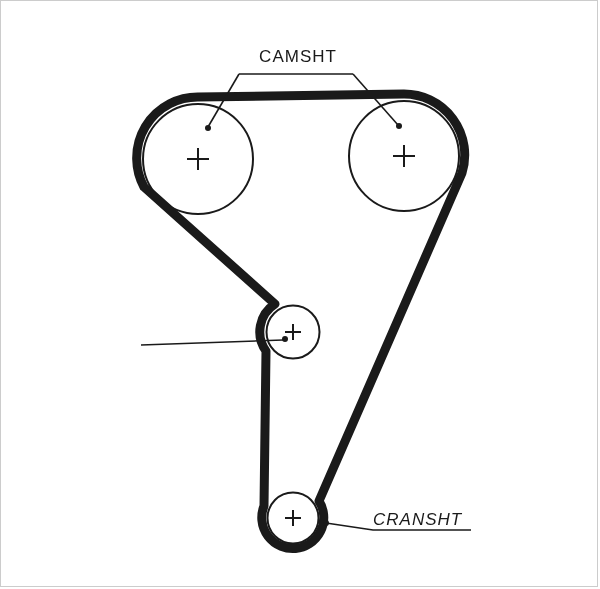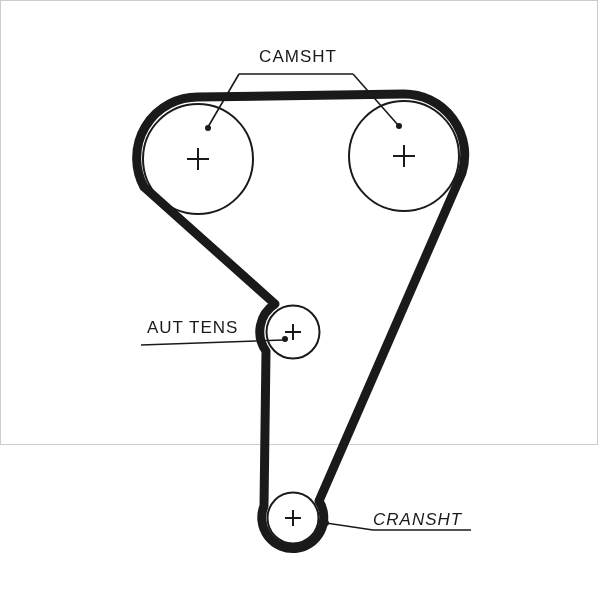--- a/index.html
+++ b/index.html
@@ -9,21 +9,21 @@
   }
   html,body{margin:0;padding:0;}
   body{
     width:600px;height:589px;
     background:var(--bg);
     font-family:"Liberation Sans", sans-serif;
     overflow:hidden;
   }
   .stage{
     position:relative;
-    width:598px;height:445px;
+    width:598px;height:587px;
     border:1px solid var(--border);
     background:var(--bg);
     box-sizing:border-box;
   }
   svg{position:absolute;left:0;top:0;}
   .belt{fill:none;stroke:var(--line);stroke-width:9;stroke-linejoin:round;}
   .pulley{fill:none;stroke:var(--line);stroke-width:2;}
   .plus{fill:none;stroke:var(--line);stroke-width:2;stroke-linecap:butt;}
   .leader{fill:none;stroke:var(--line);stroke-width:1.6;}
   .dot{fill:var(--line);stroke:none;}
@@ -74,17 +74,16 @@
 
     <path class="leader" d="M140 344 L282 339"></path>
     <circle class="dot" cx="284" cy="338" r="3"></circle>
 
     <path class="leader" d="M325 522 L372 529 L470 529"></path>
     <circle class="dot" cx="325" cy="522" r="3"></circle>
   </svg>
 
   <div class="label label-camsht">CAMSHT</div>
 
-  <div class="label label-auttens">AUT TENS</div>
 
   <div class="label label-cransht">CRANSHT</div>
 
 </div>
 
 </body></html>

